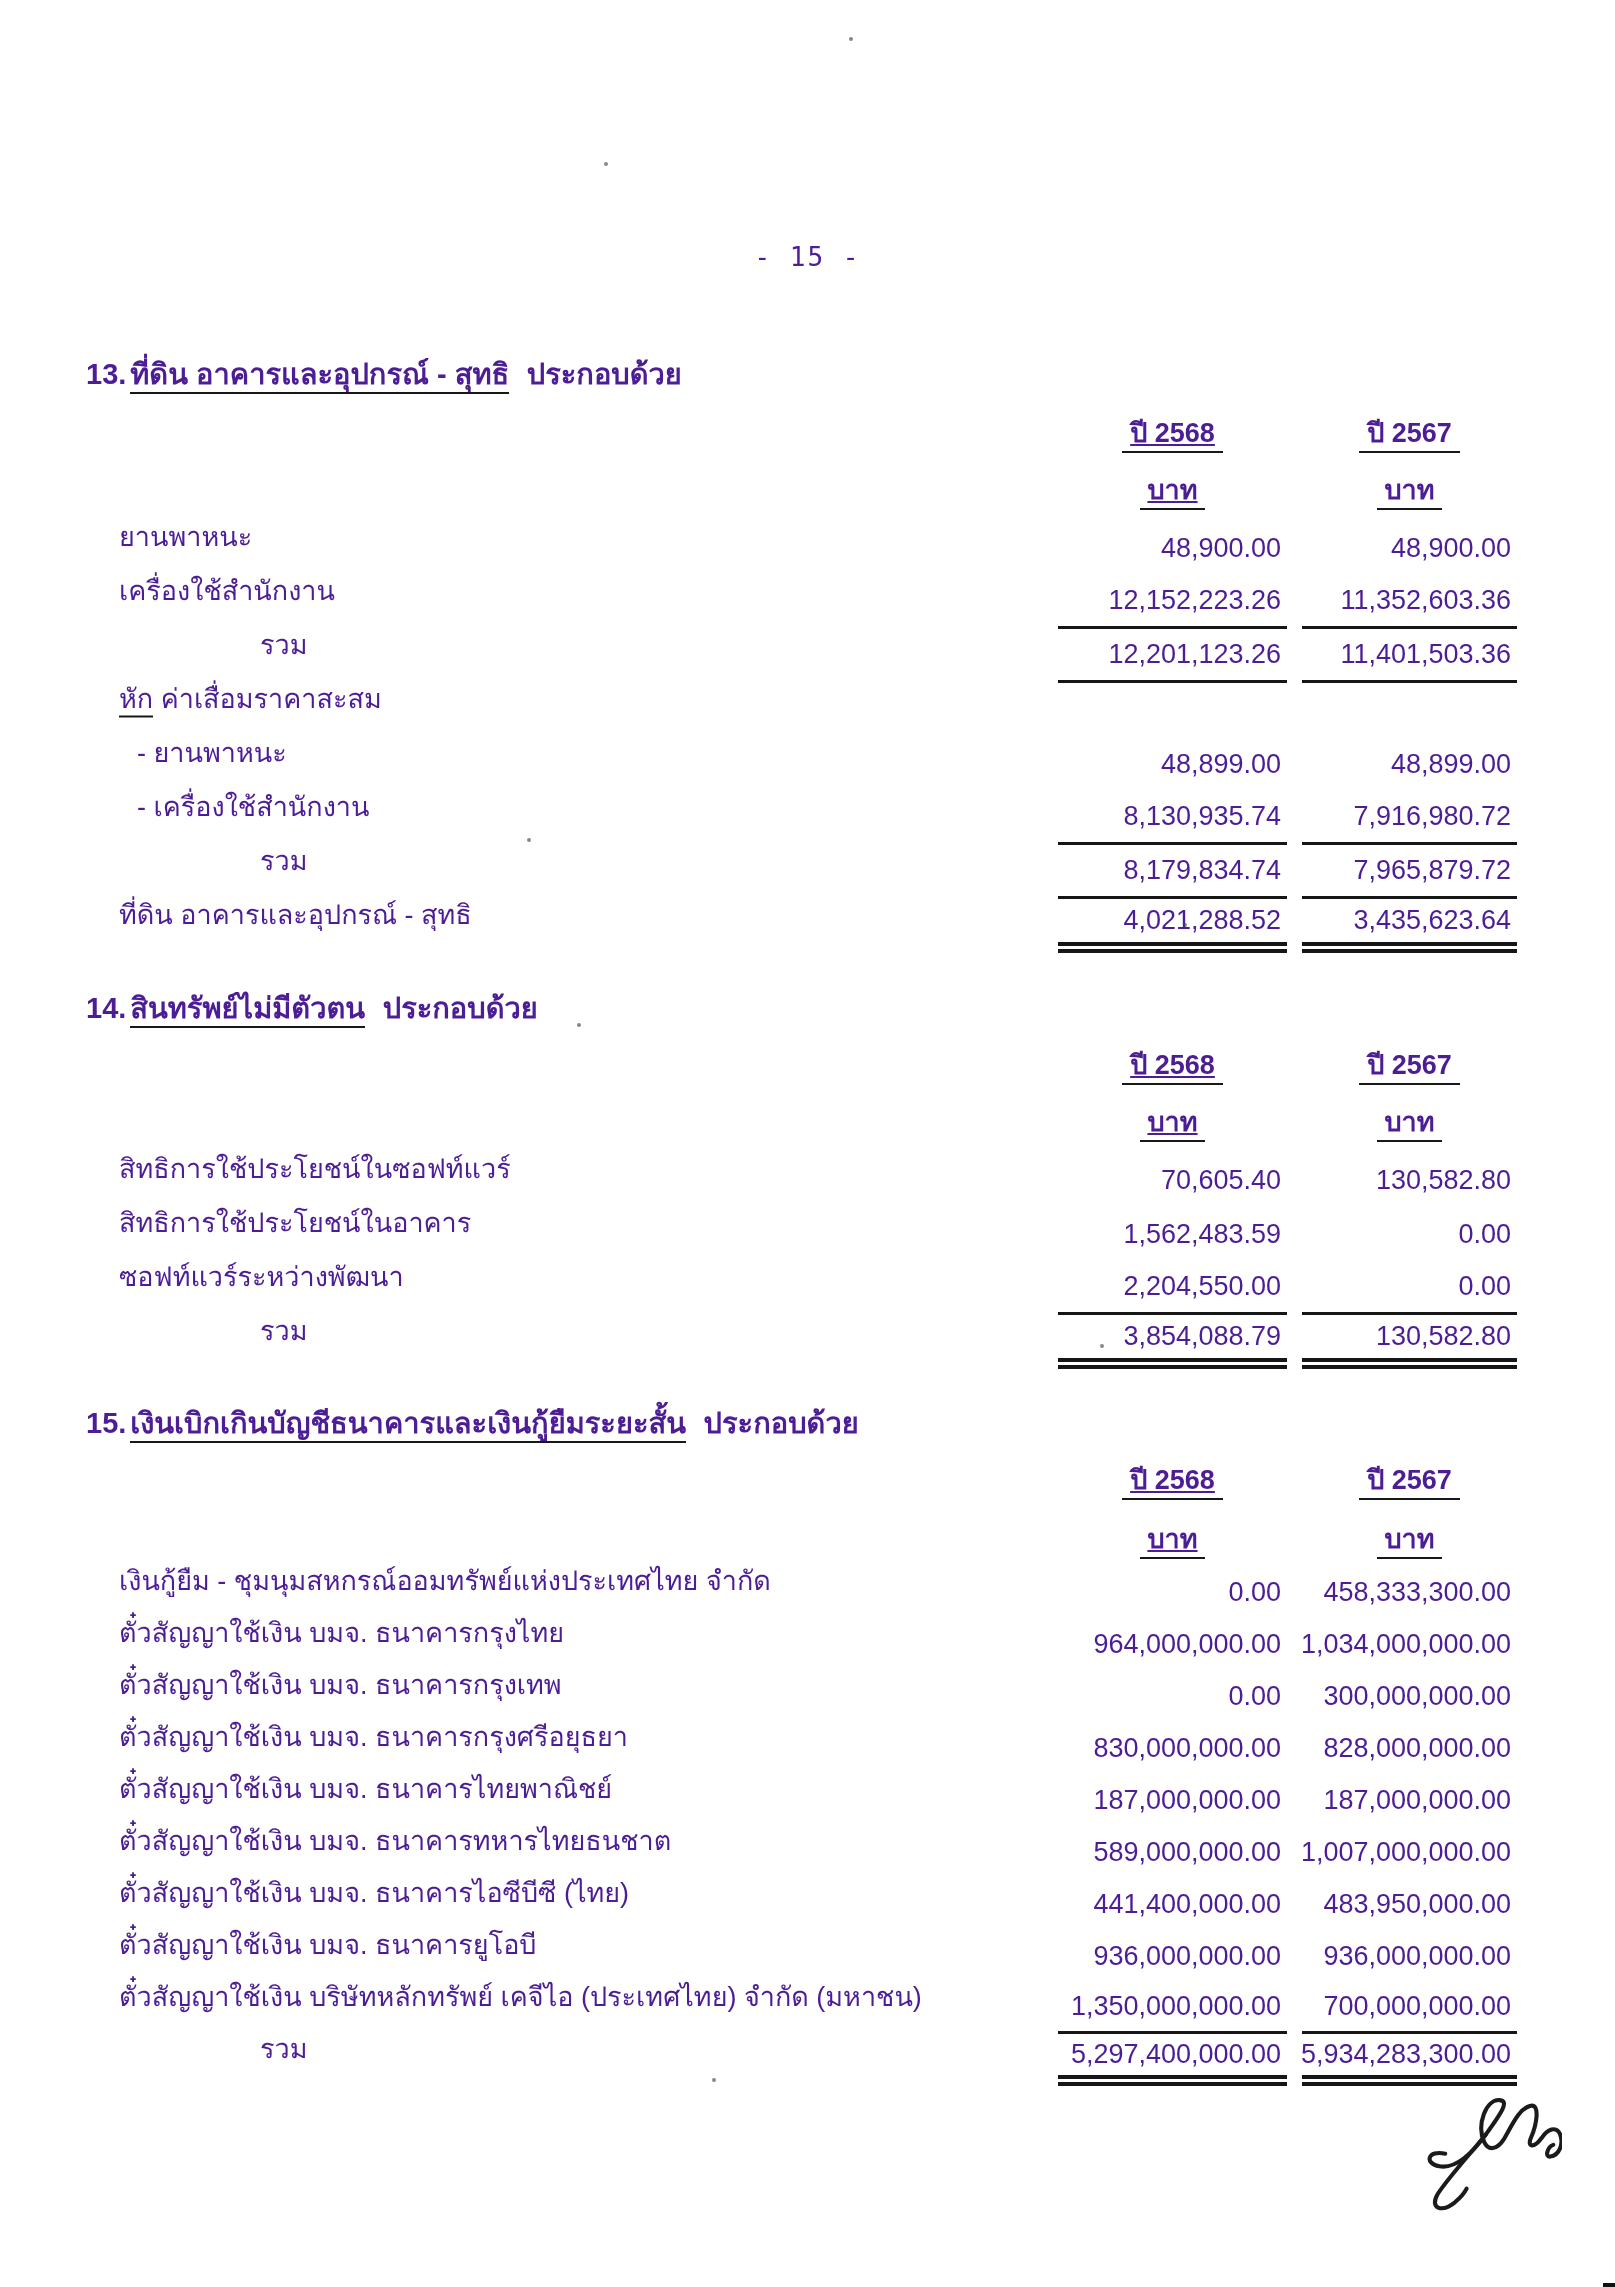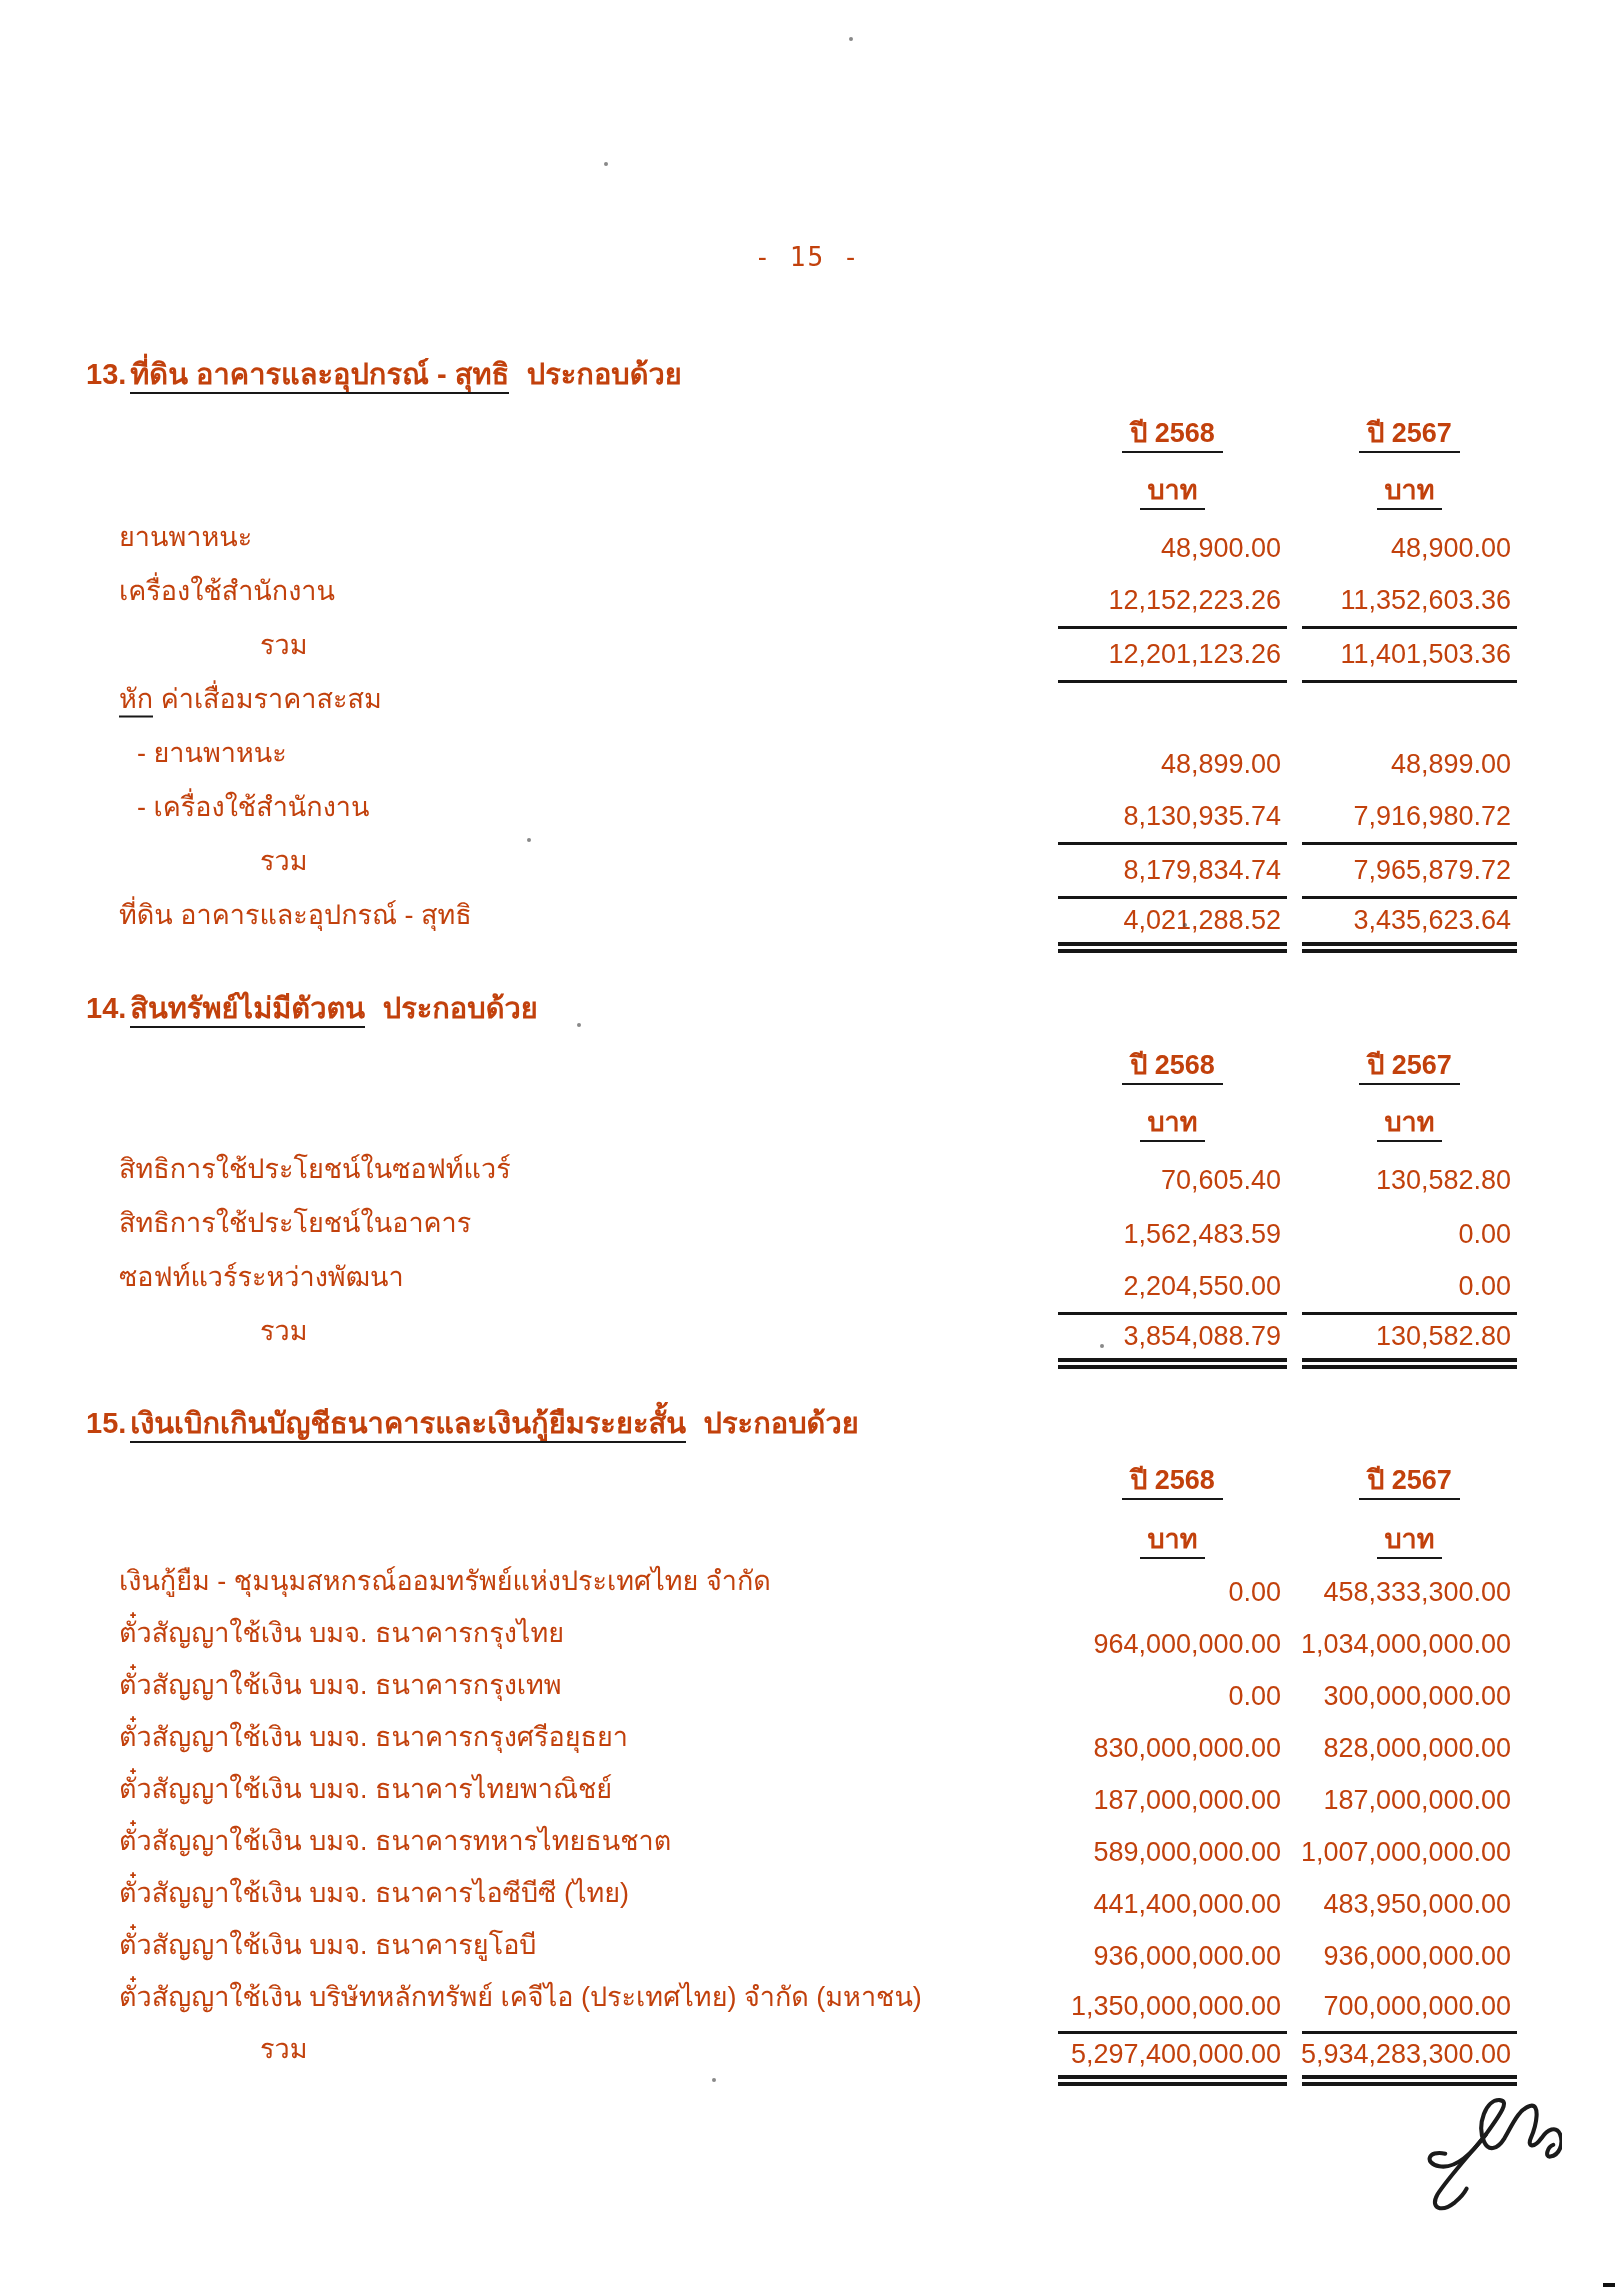--- a/index.html
+++ b/index.html
@@ -1,40 +1,40 @@
 <!DOCTYPE html>
 <html><head>
 <meta charset="utf-8">
 <style>
   html,body{margin:0;padding:0;background:#9a9a9a;}
   .page{
     position:relative;
     width:1615px;height:2288px;
     background:#ffffff;
     font-family:"Liberation Sans", sans-serif;
-    color:#c2410c;
+    color:#4c1d95;
     overflow:hidden;
     margin:0 auto;
   }
   .pageno{
     position:absolute;top:242px;left:0;width:1615px;
     text-align:center;font-size:26px;letter-spacing:2px;
     font-family:"DejaVu Sans Mono", monospace;
   }
   
   .sec-head{
     position:absolute;left:86px;
     font-size:29px;font-weight:bold;white-space:nowrap;
   }
   .sec-head .num{margin-right:3.9px;}
   .sec-head .title{border-bottom:2.9px solid #181818;padding-bottom:2px;}
   .sec-head .suffix{margin-left:17.6px;}
   
   .yh{position:absolute;width:229px;text-align:center;font-size:27px;font-weight:bold;}
-  .yh.c1{left:1058px;}
+  .yh.c1{left:1058px;text-decoration:underline;}
   .yh.c2{left:1302px;width:215px;}
   .yh span{border-bottom:2.9px solid #181818;padding:0 7.8px 2.9px;}
   
   .tbl{position:absolute;left:0;width:1471px;}
   .trow{position:relative;height:54px;}
   .tbl.tight .trow{height:52px;}
   .lbl{
     position:absolute;left:119px;top:50%;transform:translateY(-50%);
     font-size:27px;white-space:nowrap;
   }

